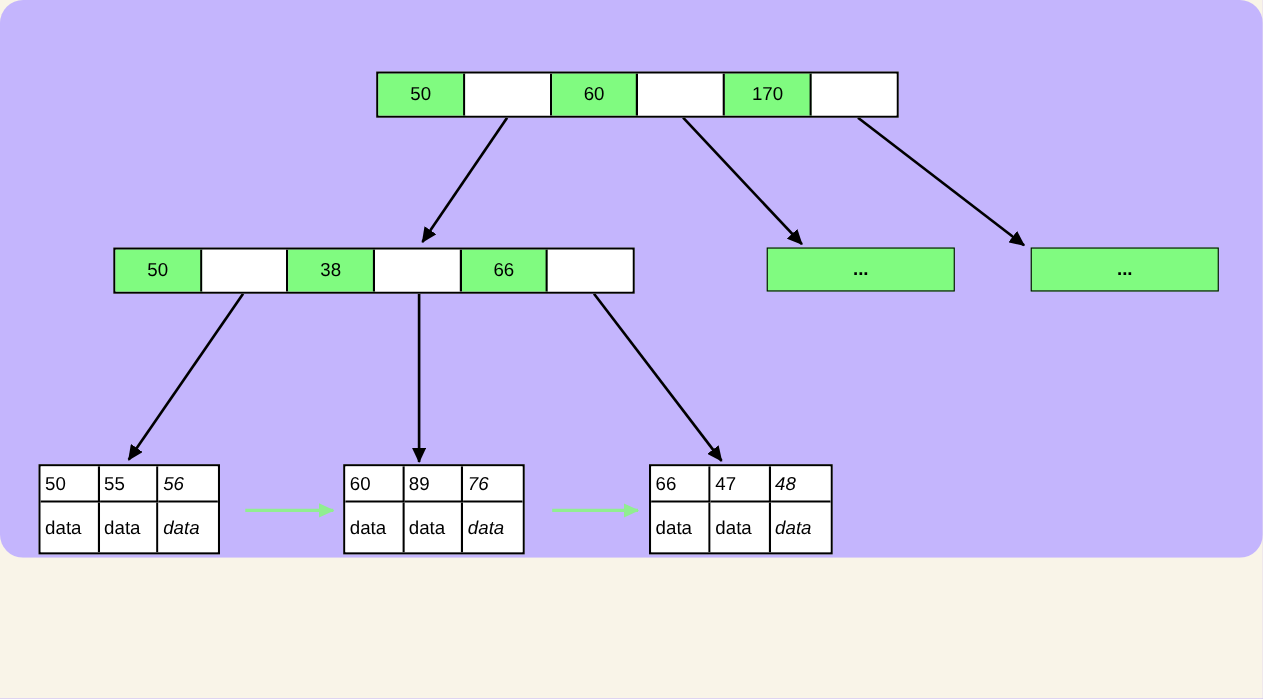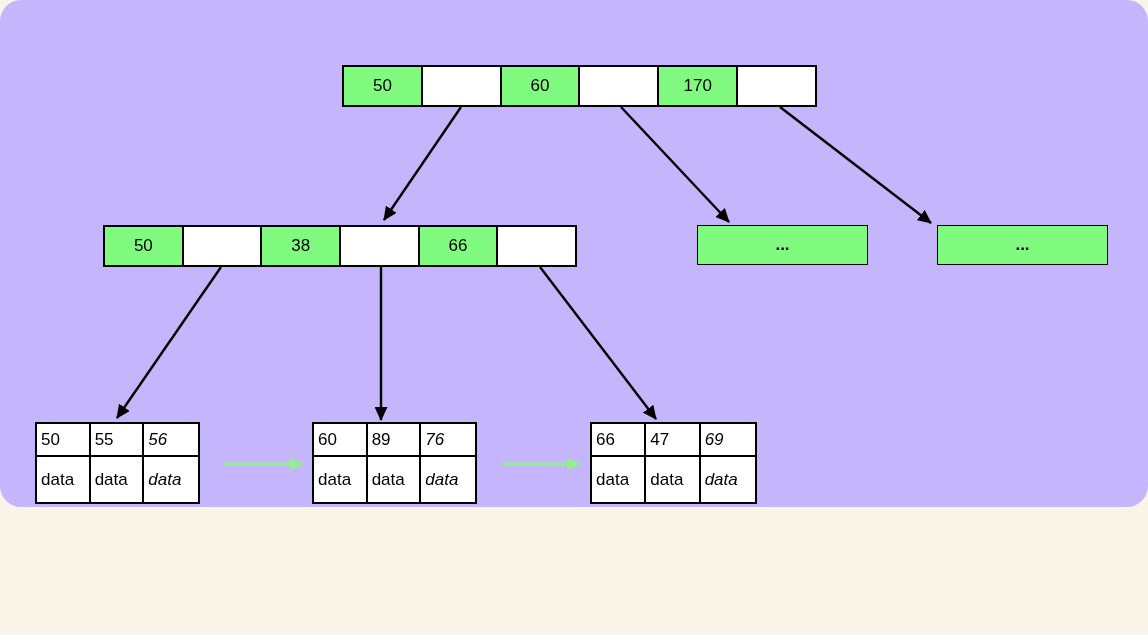--- a/index.html
+++ b/index.html
@@ -161,21 +161,21 @@
     <div class="lcell krow">89</div>
     <div class="lcell krow">76</div>
     <div class="lcell">data</div>
     <div class="lcell">data</div>
     <div class="lcell">data</div>
   </div>
 
   <div class="leaf-node" style="left:590px; top:422px; width:167px;">
     <div class="lcell krow">66</div>
     <div class="lcell krow">47</div>
-    <div class="lcell krow">69</div>
+    <div class="lcell krow">48</div>
     <div class="lcell">data</div>
     <div class="lcell">data</div>
     <div class="lcell">data</div>
   </div>
 
   <div class="diagram-title">B+树</div>
 
 </div>
 
 </body></html>

